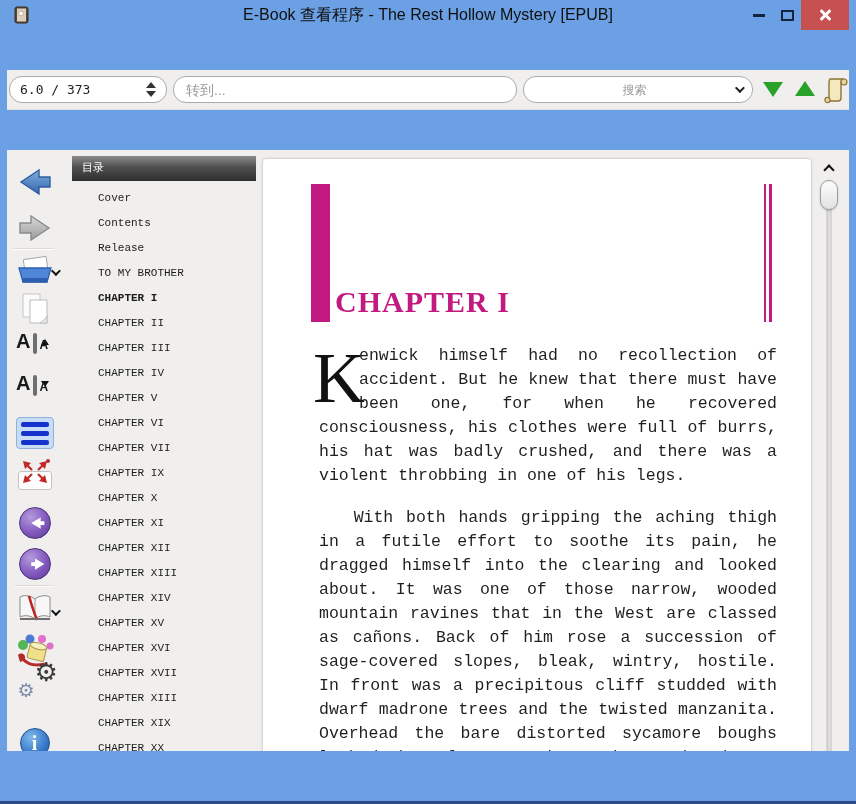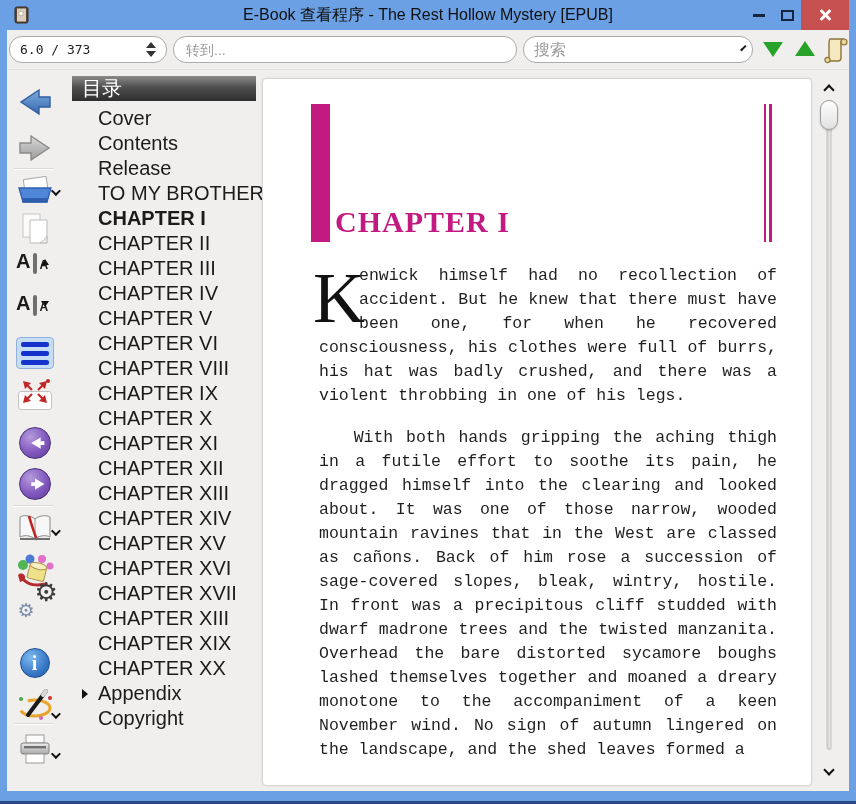--- a/index.html
+++ b/index.html
@@ -3,20 +3,21 @@
 <meta charset="utf-8">
 <style>
   * { box-sizing: border-box; margin: 0; padding: 0; }
   html,body { background:#cfcfcf; }
   .window{
     width:856px;height:804px;position:relative;margin:0 auto;
     background:var(--titlebar_blue,#6CA0E4);
     display:flex;flex-direction:column;
     font-family:"Liberation Sans",sans-serif;
     overflow:hidden;
+    gap:40px;
   }
   
   .titlebar{height:30px;position:relative;display:flex;align-items:center;flex:none;}
   .app-icon{position:absolute;left:12px;top:5px;width:20px;height:20px;}
   .title-text{width:100%;text-align:center;font-size:16px;color:#101010;}
   .win-controls{position:absolute;right:7px;top:0;height:30px;display:flex;align-items:stretch;}
   .btn-min,.btn-max{width:28px;display:flex;align-items:center;justify-content:center;cursor:default;}
   .btn-min .dash{width:12px;height:3px;background:#16253f;}
   .btn-max .box{width:13px;height:11px;border:2px solid #16253f;background:transparent;}
   .btn-close{width:48px;background:var(--close_red,#C75050);display:flex;align-items:center;justify-content:center;position:relative;}
@@ -28,21 +29,21 @@
   .toolbar{height:40px;margin:0 7px;background:var(--panel_bg,#F0EFED);position:relative;flex:none;border-bottom:1px solid #e4e2df;}
   .field{position:absolute;top:6px;height:27px;background:#fff;border:1px solid #ABABAB;border-radius:13px;}
   .spin-field{left:2px;width:158px;display:flex;align-items:center;padding:0 10px;}
   .spin-value{flex:1;font-family:"DejaVu Sans Mono",monospace;font-size:13px;color:#222;}
   .spin-arrows{display:flex;flex-direction:column;gap:3px;align-items:center;cursor:default;}
   .tri-up{width:0;height:0;border-left:5px solid transparent;border-right:5px solid transparent;border-bottom:6px solid #333;}
   .tri-down{width:0;height:0;border-left:5px solid transparent;border-right:5px solid transparent;border-top:6px solid #333;}
   .goto-input{left:166px;width:344px;padding:0 12px;font-size:14px;color:#8b5cf6;outline:none;}
   .goto-input::placeholder{color:#9a9a9a;}
   .combo{left:516px;width:230px;display:flex;align-items:center;padding:0 10px;}
-  .combo input{border:none;outline:none;flex:1;font-size:16px;background:transparent;color:#a16207;}
+  .combo input{border:none;outline:none;flex:1;font-size:12px;background:transparent;color:#a16207;text-align:center;}
   .combo input::placeholder{color:#9a9a9a;}
   .chev{display:inline-block;width:7px;height:7px;border-right:2px solid #1c1c1c;border-bottom:2px solid #1c1c1c;transform:rotate(45deg) translateY(-2px);}
   .gbtn{position:absolute;top:12px;width:0;height:0;cursor:default;}
   .gbtn.down{left:756px;border-left:10px solid transparent;border-right:10px solid transparent;border-top:15px solid var(--nav_green,#28A228);}
   .gbtn.up{left:788px;top:11px;border-left:10px solid transparent;border-right:10px solid transparent;border-bottom:15px solid var(--nav_green,#28A228);}
   .scroll-btn{position:absolute;left:814px;top:5px;width:28px;height:30px;}
   
   .main{flex:1;margin:0 7px;background:var(--panel_bg,#F0EFED);display:flex;position:relative;overflow:hidden;}
   
   .iconbar{width:55px;position:relative;flex:none;}
@@ -58,21 +59,21 @@
   .linesbox{width:38px;height:32px;background:#C7DCF5;border:1px solid #8FB2DC;border-radius:4px;display:flex;flex-direction:column;align-items:center;justify-content:center;gap:4px;}
   .linesbox .bar{width:28px;height:5px;background:var(--spacing_blue,#1533CC);border-radius:2px;}
   .fitbox{width:34px;height:30px;background:#fff;border:1px solid #c4c2c0;border-radius:3px;}
   .pcirc{width:32px;height:32px;border-radius:50%;background:radial-gradient(circle at 35% 30%, #B49BDC 0%, #8258BE 55%, #5C3A94 100%);border:1px solid #49307A;display:flex;align-items:center;justify-content:center;}
   .gearwrap{width:36px;height:36px;position:relative;font-family:"DejaVu Sans",sans-serif;}
   .gear-small{position:absolute;right:0;top:-4px;font-size:19px;color:#7C8EA8;}
   .gear-big{position:absolute;left:0;bottom:-2px;font-size:26px;color:#3C3C3C;line-height:1;}
   .icirc{width:30px;height:30px;border-radius:50%;background:radial-gradient(circle at 35% 30%, #7FB9EE, #3878C8 60%, #20589E);border:1px solid #1C4E8E;display:flex;align-items:center;justify-content:center;}
   .icirc span{color:#fff;font-family:"Liberation Serif",serif;font-weight:bold;font-size:20px;line-height:1;}
   
-  .toc{width:196px;position:relative;flex:none;font-size:20px;color:#1b1b1b;}
+  .toc{width:196px;position:relative;flex:none;font-size:11px;color:#1b1b1b;font-family:Liberation Mono, monospace;}
   .toc-header{position:absolute;left:10px;right:2px;top:6px;height:25px;line-height:25px;padding-left:10px;color:#fff;
     background:linear-gradient(#8a8a8a,#4f4f4f 45%,#2e2e2e);}
   .toc-list{position:absolute;left:0;right:0;top:36px;bottom:0;}
   .toc-item{height:25px;line-height:25px;padding-left:36px;white-space:nowrap;position:relative;cursor:default;}
   .toc-item.bold{font-weight:bold;}
   .expander{position:absolute;left:20px;top:8px;width:0;height:0;border-top:5px solid transparent;border-bottom:5px solid transparent;border-left:6px solid #111;}
   
   .content{flex:1;position:relative;}
   .page{position:absolute;left:4px;top:8px;width:550px;height:708px;background:#fff;border:1px solid #D8D6D4;border-radius:4px;box-shadow:0 0 3px rgba(0,0,0,.08);overflow:hidden;}
   .vbar{position:absolute;left:48px;top:25px;width:19px;height:138px;background:var(--accent_magenta,#C21A80);}
@@ -318,21 +319,21 @@
           <div class="toc-item">Cover</div>
           <div class="toc-item">Contents</div>
           <div class="toc-item">Release</div>
           <div class="toc-item">TO MY BROTHER</div>
           <div class="toc-item bold">CHAPTER I</div>
           <div class="toc-item">CHAPTER II</div>
           <div class="toc-item">CHAPTER III</div>
           <div class="toc-item">CHAPTER IV</div>
           <div class="toc-item">CHAPTER V</div>
           <div class="toc-item">CHAPTER VI</div>
-          <div class="toc-item">CHAPTER VIII</div>
+          <div class="toc-item">CHAPTER VII</div>
           <div class="toc-item">CHAPTER IX</div>
           <div class="toc-item">CHAPTER X</div>
           <div class="toc-item">CHAPTER XI</div>
           <div class="toc-item">CHAPTER XII</div>
           <div class="toc-item">CHAPTER XIII</div>
           <div class="toc-item">CHAPTER XIV</div>
           <div class="toc-item">CHAPTER XV</div>
           <div class="toc-item">CHAPTER XVI</div>
           <div class="toc-item">CHAPTER XVII</div>
           <div class="toc-item">CHAPTER XIII</div>

